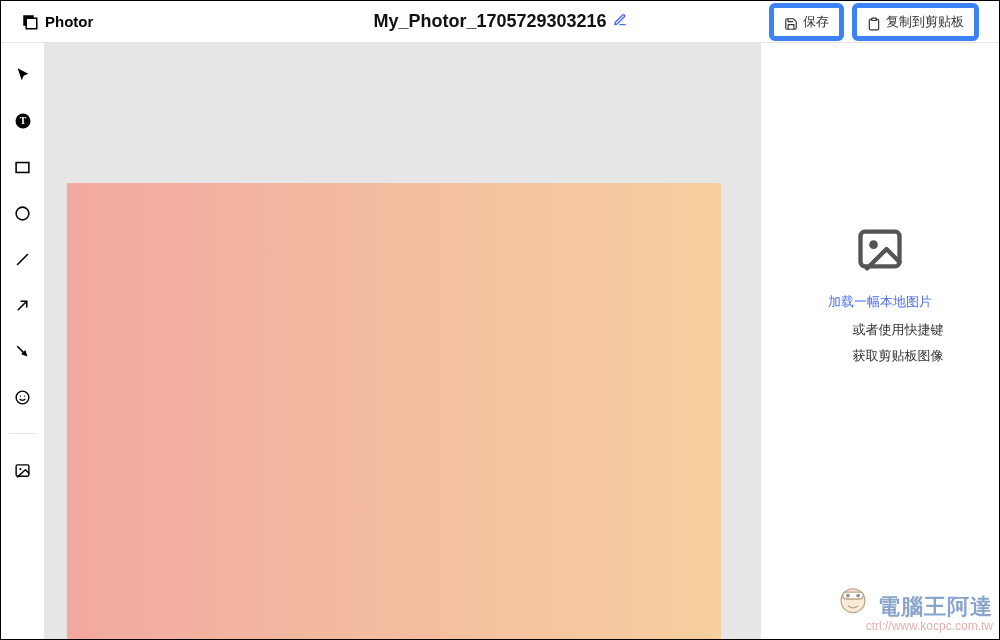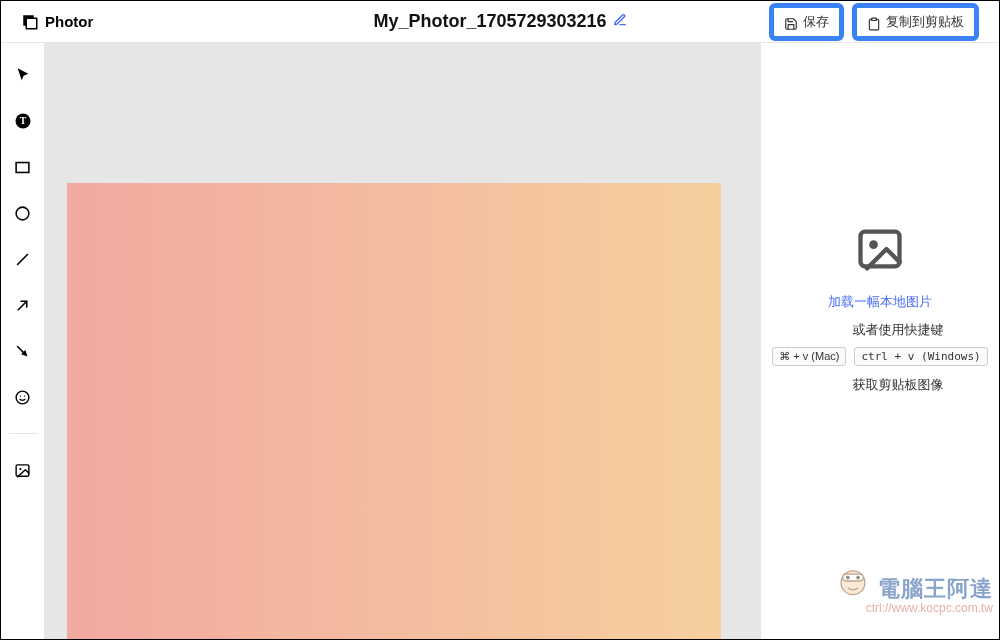--- a/index.html
+++ b/index.html
@@ -30,21 +30,21 @@
   .canvas-gradient { position: absolute; top: 140px; left: 22px; right: 40px; bottom: -5px; background: linear-gradient(90deg, #f2a9a0 0%, #f3b9a0 40%, #f6cf9e 100%); }
 
   .sidepanel { width: 238px; background: #fff; display: flex; flex-direction: column; align-items: center; padding-top: 180px; position: relative; }
   .sp-icon { color: #555; margin-bottom: 14px; }
   .sp-link { color: #4a6cf7; font-size: 13px; margin-bottom: 10px; cursor: pointer; }
   .sp-text { color: #333; font-size: 13px; margin-bottom: 8px; margin-left: 36px; }
   .kbd-row { display: flex; gap: 8px; margin-bottom: 10px; }
   .kbd { border: 1px solid #ccc; border-radius: 3px; background: #fafafa; padding: 2px 6px; font-family: ui-monospace, Menlo, Consolas, monospace; font-size: 11px; color: #333; }
   .kbd .sym { font-family: -apple-system, sans-serif; }
 
-  .watermark { position: absolute; right: 6px; bottom: 24px; opacity: 0.55; pointer-events: none; text-align: right; line-height: 1.1; }
+  .watermark { position: absolute; right: 6px; bottom: 6px; opacity: 0.55; pointer-events: none; text-align: right; line-height: 1.1; }
   .wm-title { font-size: 22px; font-weight: 700; color: #2a5aa0; letter-spacing: 1px; }
   .wm-url { font-size: 12px; color: #d46a6a; }
   .wm-face { display:inline-block; vertical-align: bottom; margin-right: 4px; }
 </style>
 </head>
 <body>
 
 <div class="app">
 
   <div class="header">
@@ -158,24 +158,20 @@
     <div class="sidepanel">
       <div class="sp-icon">
         <svg width="52" height="52" viewBox="0 0 24 24" fill="none" stroke="#555" stroke-width="2" stroke-linecap="round" stroke-linejoin="round">
           <rect x="3" y="4" width="18" height="16" rx="2"></rect>
           <circle cx="9" cy="10" r="2" fill="#555" stroke="none"></circle>
           <path d="M21 18l-6-6-9 9"></path>
         </svg>
       </div>
       <div class="sp-link">加载一幅本地图片</div>
       <div class="sp-text">或者使用快捷键</div>
-      <div class="kbd-row">
-        <span class="kbd"><span class="sym">⌘ + v (Mac)</span></span>
-        <span class="kbd">ctrl + v (Windows)</span>
-      </div>
       <div class="sp-text">获取剪贴板图像</div>
 
       <div class="watermark">
         <div>
           <span class="wm-face">
             <svg width="34" height="34" viewBox="0 0 40 40">
               <circle cx="20" cy="22" r="14" fill="#f7d9b8" stroke="#8a5a2a" stroke-width="1.5"></circle>
               <rect x="8" y="12" width="24" height="8" rx="4" fill="#fff" stroke="#8a5a2a" stroke-width="1.5"></rect>
               <circle cx="14" cy="16" r="2.2" fill="#333"></circle>
                 <circle cx="26" cy="16" r="2.2" fill="#333"></circle>

